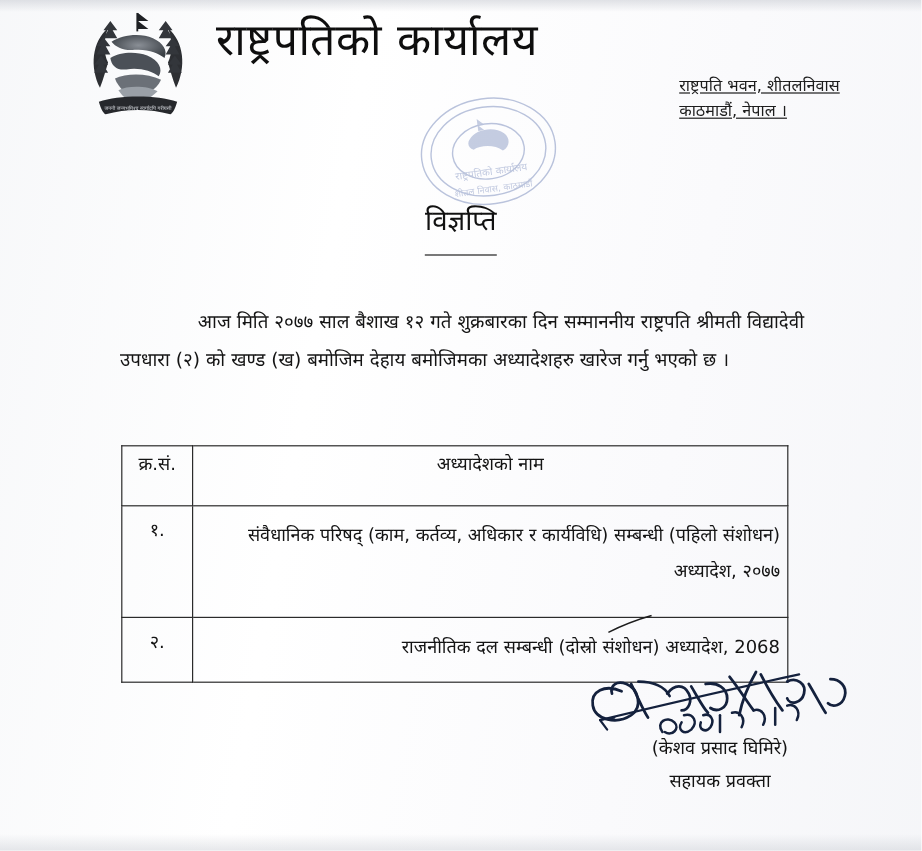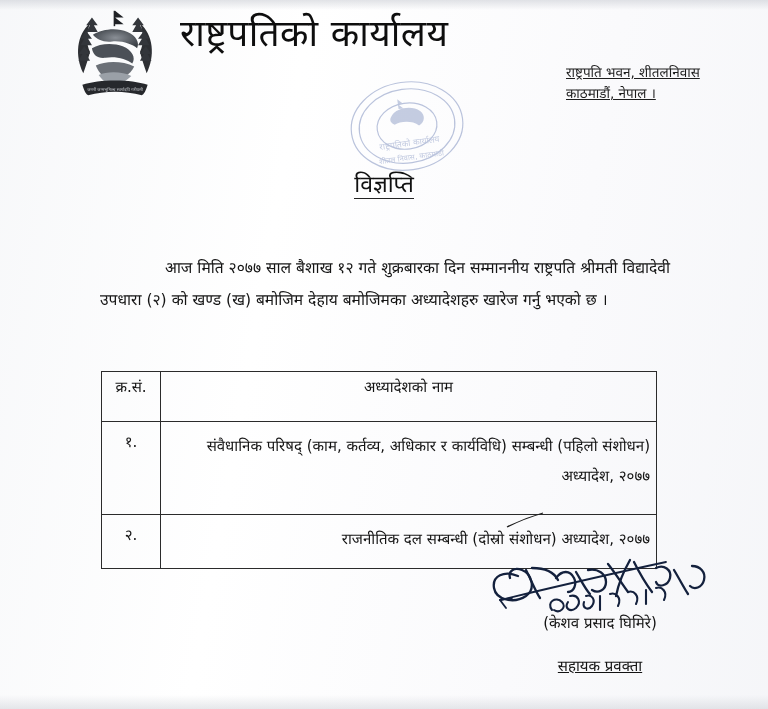--- a/index.html
+++ b/index.html
@@ -87,21 +87,21 @@
   .doc-title {
     position: absolute;
     left: 0; right: 0;
     top: 167px;
     text-align: center;
     font-size: 23px;
     color: #111;
   }
   .doc-title span {
     border-bottom: 1.6px solid #222;
-    padding-bottom: 1px;
+    padding-bottom: 14px;
     margin-top: 18px;
   }
 
   
   .body-para {
     position: absolute;
     left: 100px;
     top: 252px;
     width: 570px;
     font-size: 15.6px;
@@ -174,22 +174,21 @@
     height: 66px;
   }
   .sig-name {
     font-size: 15px;
     color: #131313;
     line-height: 1.3;
   }
   .sig-role {
     font-size: 15px;
     color: #131313;
-    margin-top: 21px;
-    text-decoration: underline;
+    margin-top: 6px;
   }
   .pen-stroke {
     position: absolute;
     left: 505px;
     top: 512px;
     width: 40px;
     height: 18px;
     pointer-events: none;
   }
 </style>
@@ -285,21 +284,21 @@
       <tr class="row-tall">
         <td class="col-sn cell-sn">१.</td>
         <td class="cell-name">
           <span class="ln">संवैधानिक परिषद् (काम, कर्तव्य, अधिकार र कार्यविधि) सम्बन्धी  (पहिलो संशोधन)</span>
           <span class="ln">अध्यादेश, २०७७</span>
         </td>
       </tr>
       <tr class="row-short">
         <td class="col-sn cell-sn">२.</td>
         <td class="cell-name">
-          <span class="ln">राजनीतिक दल सम्बन्धी (दोस्रो संशोधन) अध्यादेश, २०७७</span>
+          <span class="ln">राजनीतिक दल सम्बन्धी (दोस्रो संशोधन) अध्यादेश, 2068</span>
         </td>
       </tr>
     </tbody>
   </table>
 
   <div class="pen-stroke">
     <svg viewBox="0 0 40 18" width="40" height="18" aria-hidden="true">
       <path d="M2 15 C12 10 24 5 38 1" stroke="#1d1d1d" stroke-width="1.3" fill="none"></path>
     </svg>
   </div>

